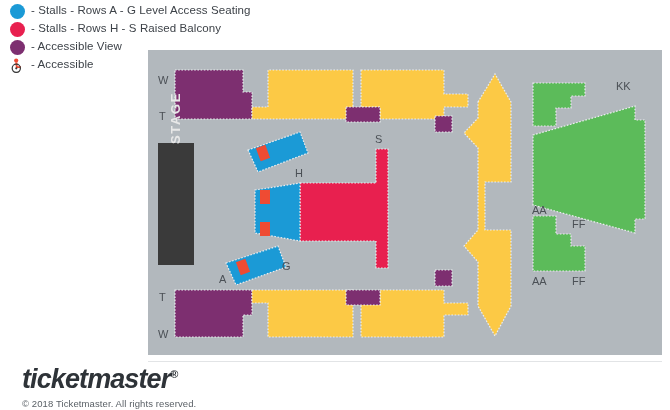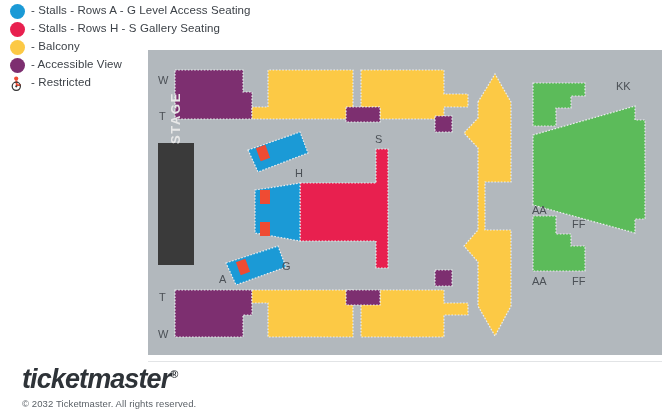--- a/index.html
+++ b/index.html
@@ -132,44 +132,40 @@
 
 <div id="legend">
 
   <div class="legend-row">
     <span class="legend-swatch" style="background:#1b9ad6"></span>
     <span class="legend-text">- Stalls - Rows A - G Level Access Seating</span>
   </div>
 
   <div class="legend-row">
     <span class="legend-swatch" style="background:#e8204f"></span>
-    <span class="legend-text">- Stalls - Rows H - S Gallery Seating</span>
-  </div>
-
-  <div class="legend-row">
-    <span class="legend-swatch" style="background:#fcc945"></span>
-    <span class="legend-text">- Balcony</span>
-  </div>
+    <span class="legend-text">- Stalls - Rows H - S Raised Balcony</span>
+  </div>
+
 
 
   <div class="legend-row">
     <span class="legend-swatch" style="background:#7d2f70"></span>
     <span class="legend-text">- Accessible View</span>
   </div>
 
   <div class="legend-row">
     <span class="legend-icon-wrap">
       <svg width="15" height="15" viewBox="0 0 15 15">
         <circle cx="6.2" cy="2.6" r="2.1" fill="#ef4b33"></circle>
         <path d="M5.2 4.6 L7.4 4.6 L7.6 8.2 L11.0 8.2 L11.0 10.0 L6.0 10.0 Z" fill="#ef4b33"></path>
         <circle cx="6.3" cy="10.3" r="4.1" fill="none" stroke="#3a3a3a" stroke-width="1.25"></circle>
         <circle cx="6.3" cy="10.3" r="1.1" fill="#3a3a3a"></circle>
       </svg>
     </span>
-    <span class="legend-text">- Restricted</span>
+    <span class="legend-text">- Accessible</span>
   </div>
 
 </div>
 
 <div id="map-area">
   <svg id="map-svg" width="514" height="305" viewBox="0 0 514 305">
 
     <path d="M27,20 L95,20 L95,42 L104,42 L104,69 L27,69 Z" fill="#7d2f70" stroke="#eceef0" stroke-width="1.2" stroke-dasharray="1.6 1.6"></path>
 
     <path d="M104,57 L120,57 L120,20 L205,20 L205,69 L104,69 Z" fill="#fcc945" stroke="#eceef0" stroke-width="1.2" stroke-dasharray="1.6 1.6"></path>
@@ -230,14 +226,14 @@
   </svg>
 </div>
 
 <div id="stage-block">
   <div id="stage-label">STAGE</div>
 </div>
 
 <div id="divider"></div>
 <div id="footer">
   <div id="tm-logo"><span>ticketmaster</span><span id="tm-reg">®</span></div>
-  <div id="copyright">© 2032 Ticketmaster. All rights reserved.</div>
+  <div id="copyright">© 2018 Ticketmaster. All rights reserved.</div>
 </div>
 
 </body></html>

